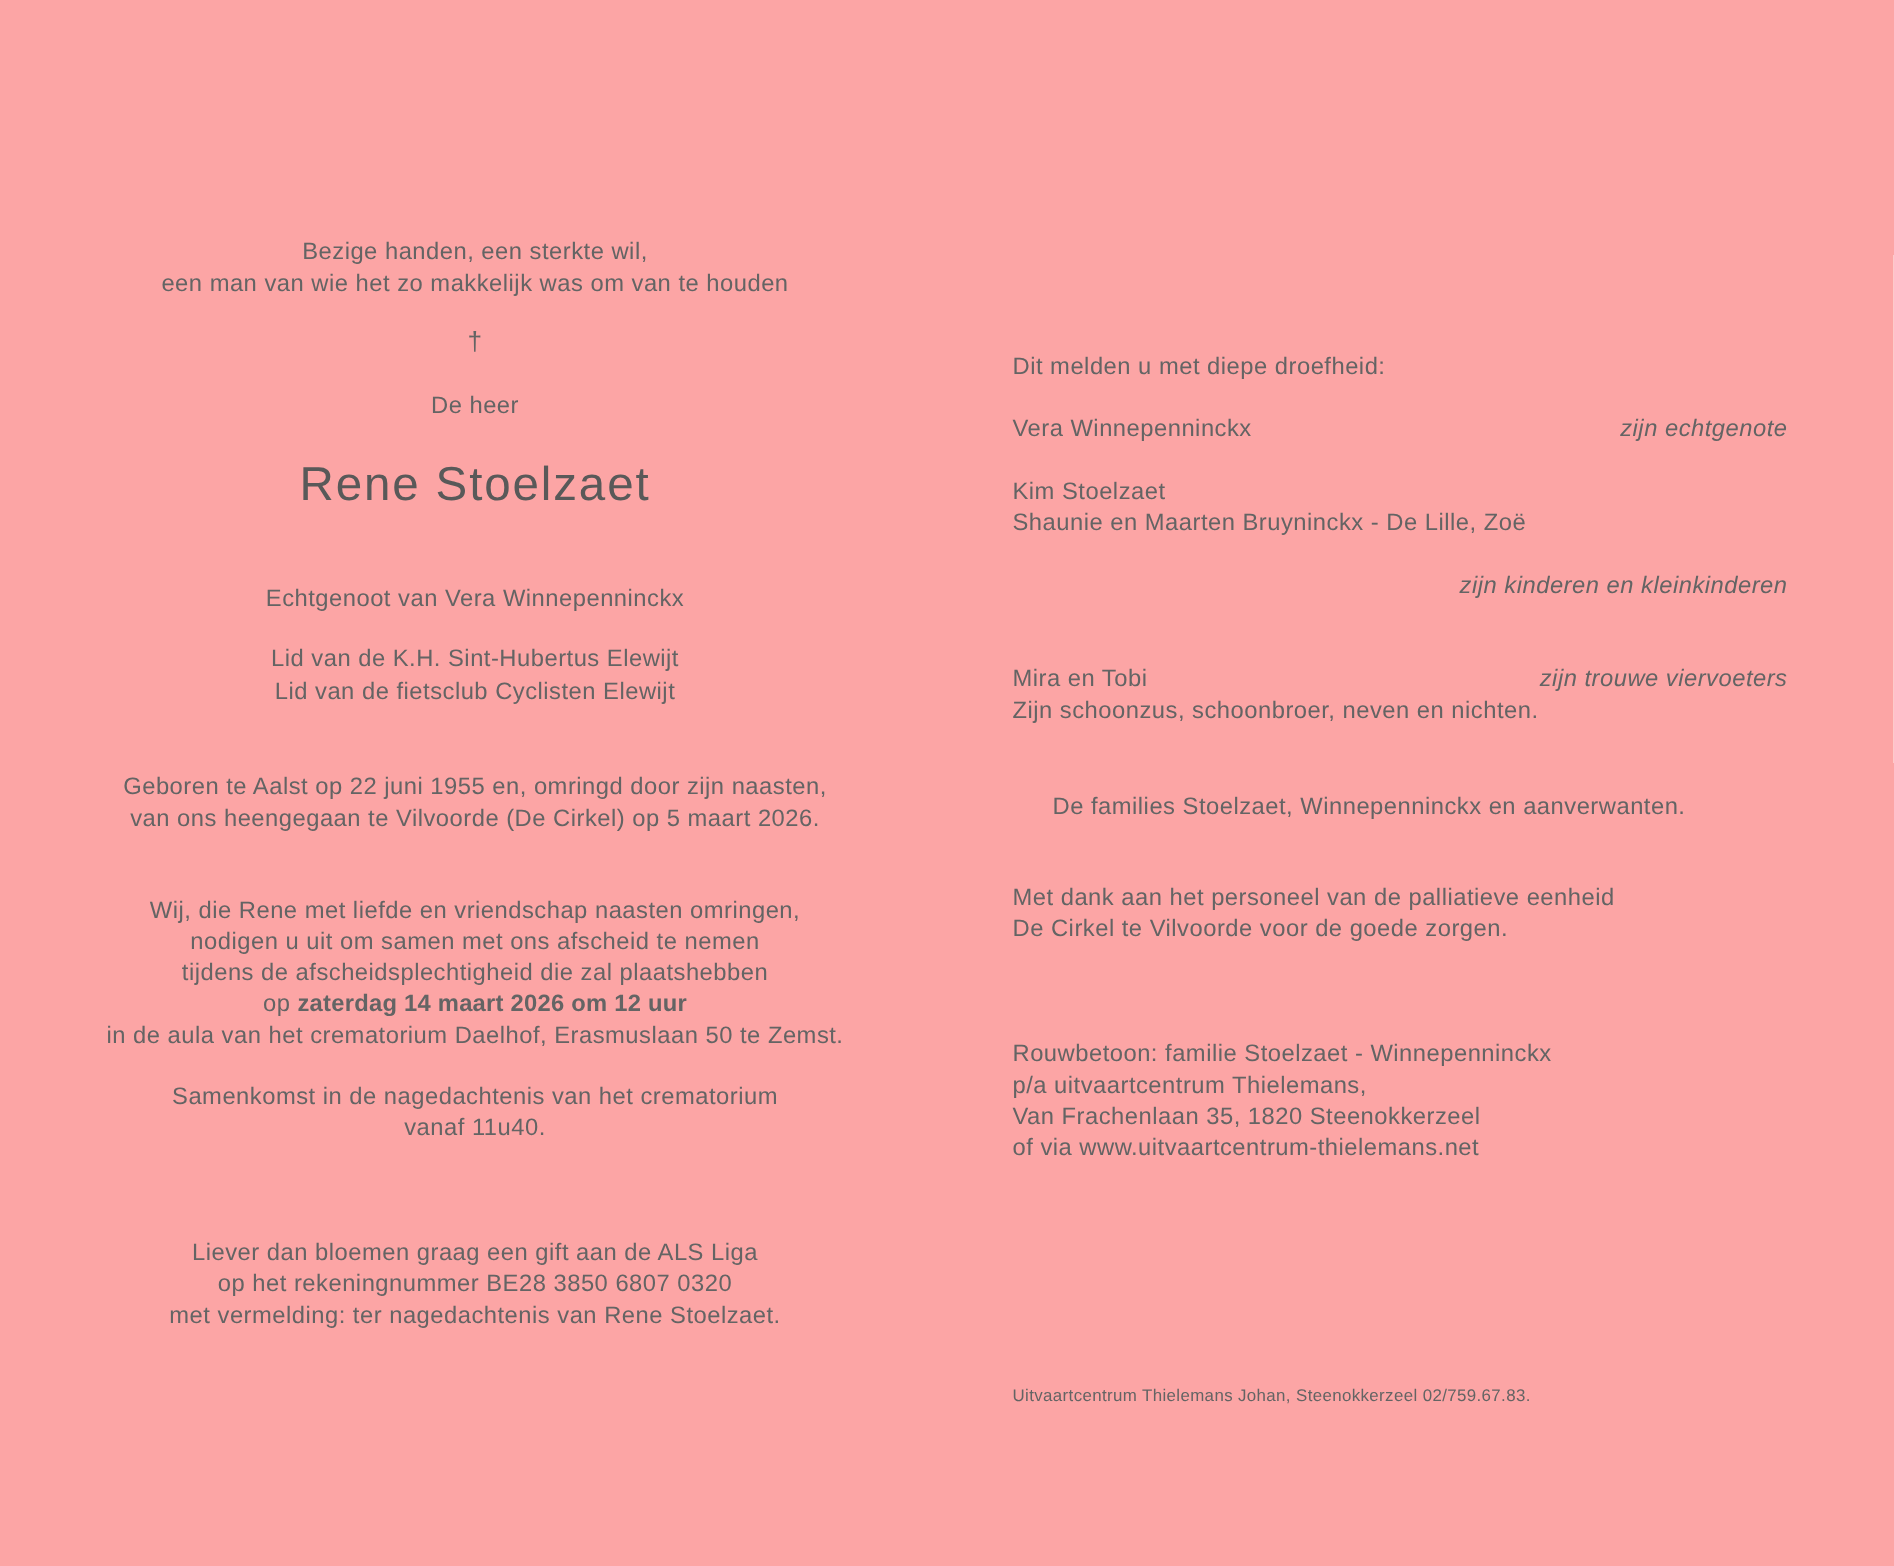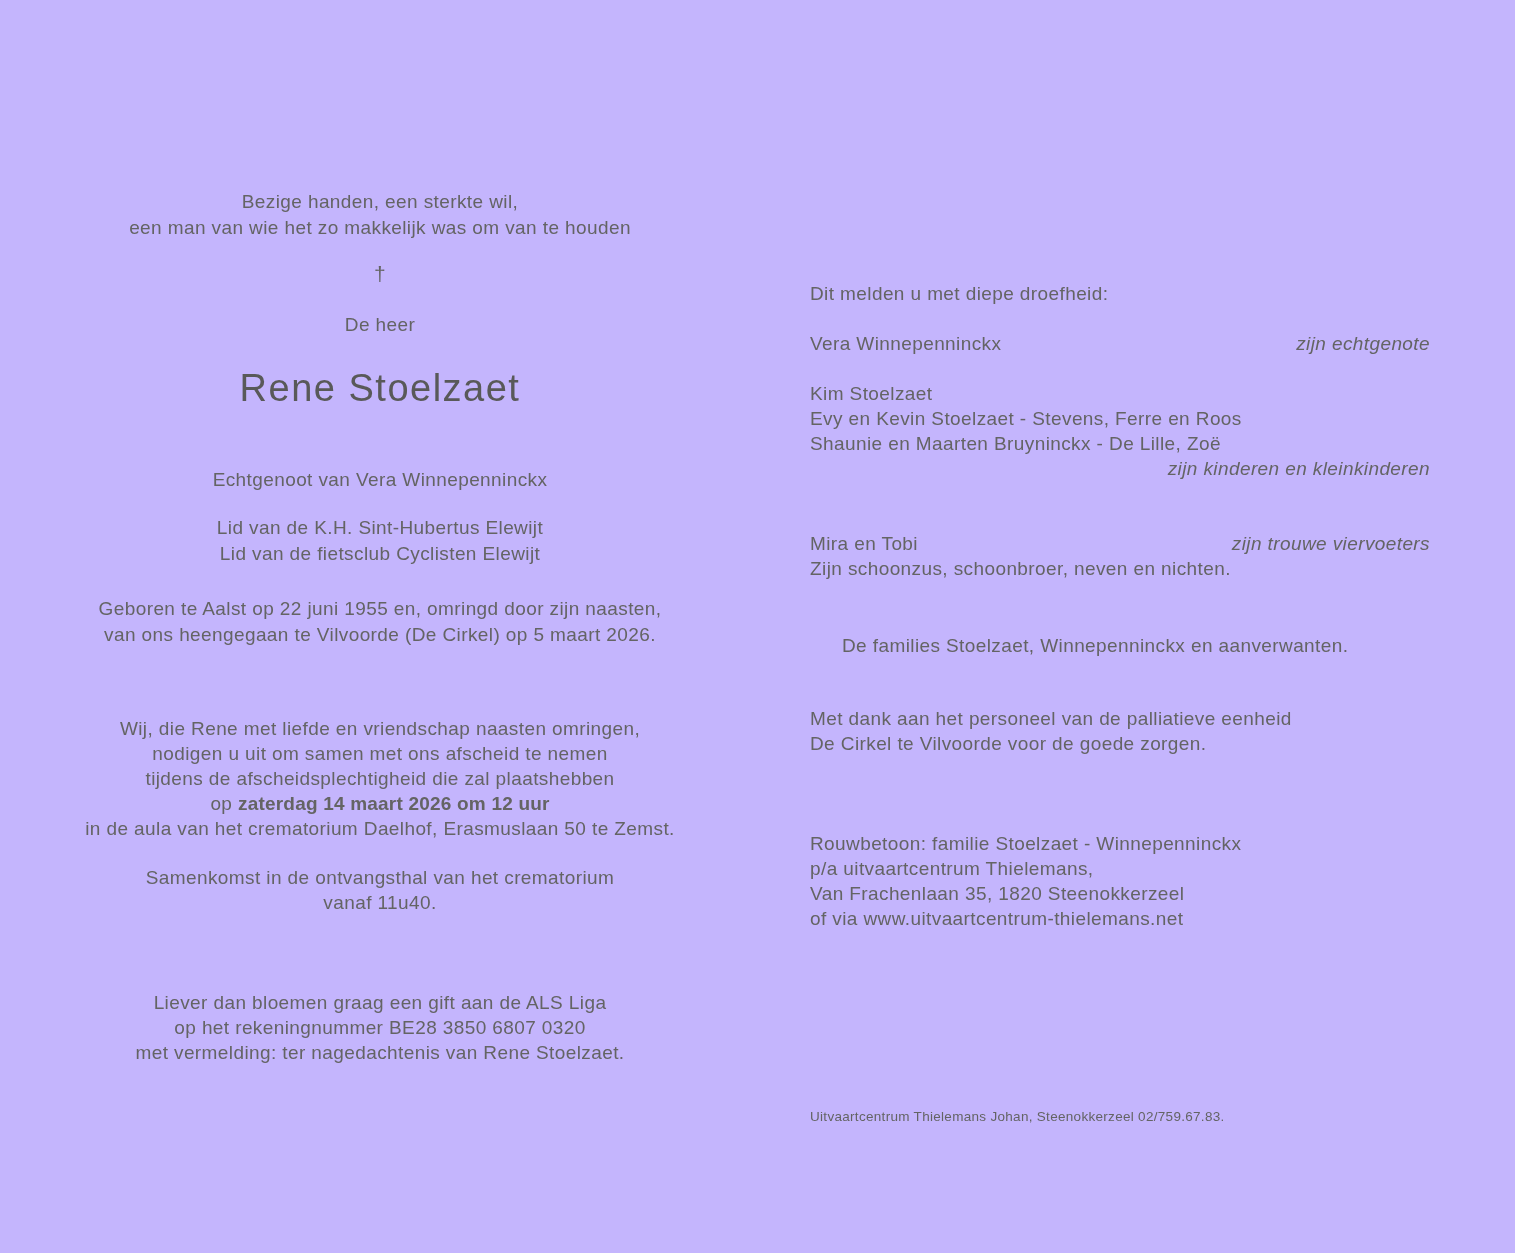--- a/index.html
+++ b/index.html
@@ -4,21 +4,21 @@
 <style>
   html, body {
     margin: 0;
     padding: 0;
     background: #ffffff;
   }
   .page {
     position: relative;
     width: 1515px;
     height: 1253px;
-    background: #c4b5fd;
+    background: #fca5a5;
     font-family: "Liberation Sans", sans-serif;
     color: #646464;
     font-size: 19px;
     letter-spacing: 0.4px;
     overflow: hidden;
   }
   .block {
     position: absolute;
     line-height: 25px;
   }
@@ -37,21 +37,21 @@
   .salutation { top: 312px; }
   .deceased-name {
     top: 366px;
     font-size: 38px;
     line-height: 44px;
     letter-spacing: 1.5px;
     color: #595959;
   }
   .spouse { top: 467px; }
   .memberships { top: 515px; line-height: 26px; }
-  .passing { top: 596px; line-height: 26px; }
+  .passing { top: 617px; line-height: 26px; }
   .invitation { top: 716px; }
   .invitation b { letter-spacing: 0.2px; }
   .gathering { top: 865px; }
   .donation { top: 990px; }
 
   .announcement { top: 281px; }
   .row-spread {
     display: flex;
     justify-content: space-between;
     align-items: baseline;
@@ -103,40 +103,39 @@
 
   <div class="block left-col invitation">
     <div>Wij, die Rene met liefde en vriendschap naasten omringen,</div>
     <div>nodigen u uit om samen met ons afscheid te nemen</div>
     <div>tijdens de afscheidsplechtigheid die zal plaatshebben</div>
     <div><span>op </span><b>zaterdag 14 maart 2026 om 12 uur</b></div>
     <div>in de aula van het crematorium Daelhof, Erasmuslaan 50 te Zemst.</div>
   </div>
 
   <div class="block left-col gathering">
-    <div>Samenkomst in de ontvangsthal van het crematorium</div>
+    <div>Samenkomst in de nagedachtenis van het crematorium</div>
     <div>vanaf 11u40.</div>
   </div>
 
   <div class="block left-col donation">
     <div>Liever dan bloemen graag een gift aan de ALS Liga</div>
     <div>op het rekeningnummer BE28 3850 6807 0320</div>
     <div>met vermelding: ter nagedachtenis van Rene Stoelzaet.</div>
   </div>
 
   <div class="block right-col announcement">Dit melden u met diepe droefheid:</div>
 
   <div class="block right-col wife-row row-spread">
     <span>Vera Winnepenninckx</span>
     <span class="rel">zijn echtgenote</span>
   </div>
 
   <div class="block right-col children">
     <div>Kim Stoelzaet</div>
-    <div>Evy en Kevin Stoelzaet - Stevens, Ferre en Roos</div>
     <div>Shaunie en Maarten Bruyninckx - De Lille, Zoë</div>
   </div>
 
   <div class="block right-col children-relation relation-right rel">zijn kinderen en kleinkinderen</div>
 
   <div class="block right-col pets-row row-spread">
     <span>Mira en Tobi</span>
     <span class="rel">zijn trouwe viervoeters</span>
   </div>
 

